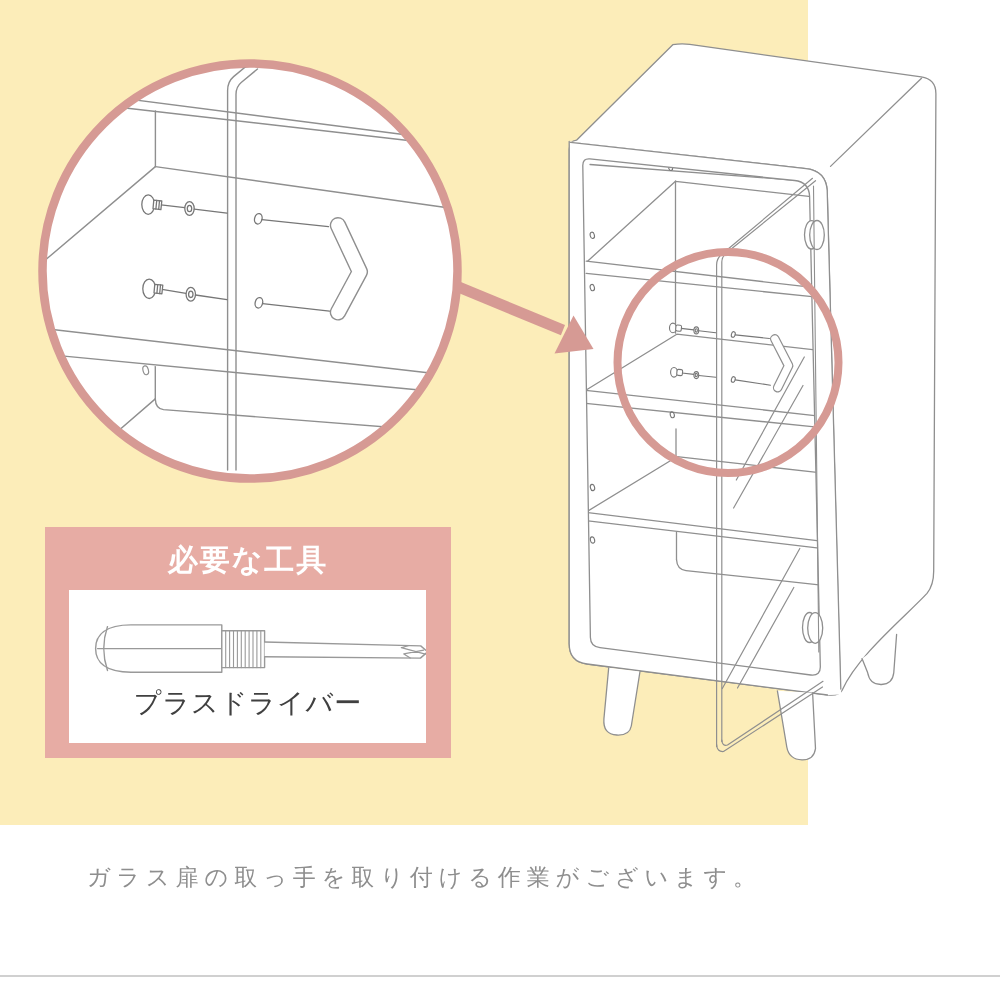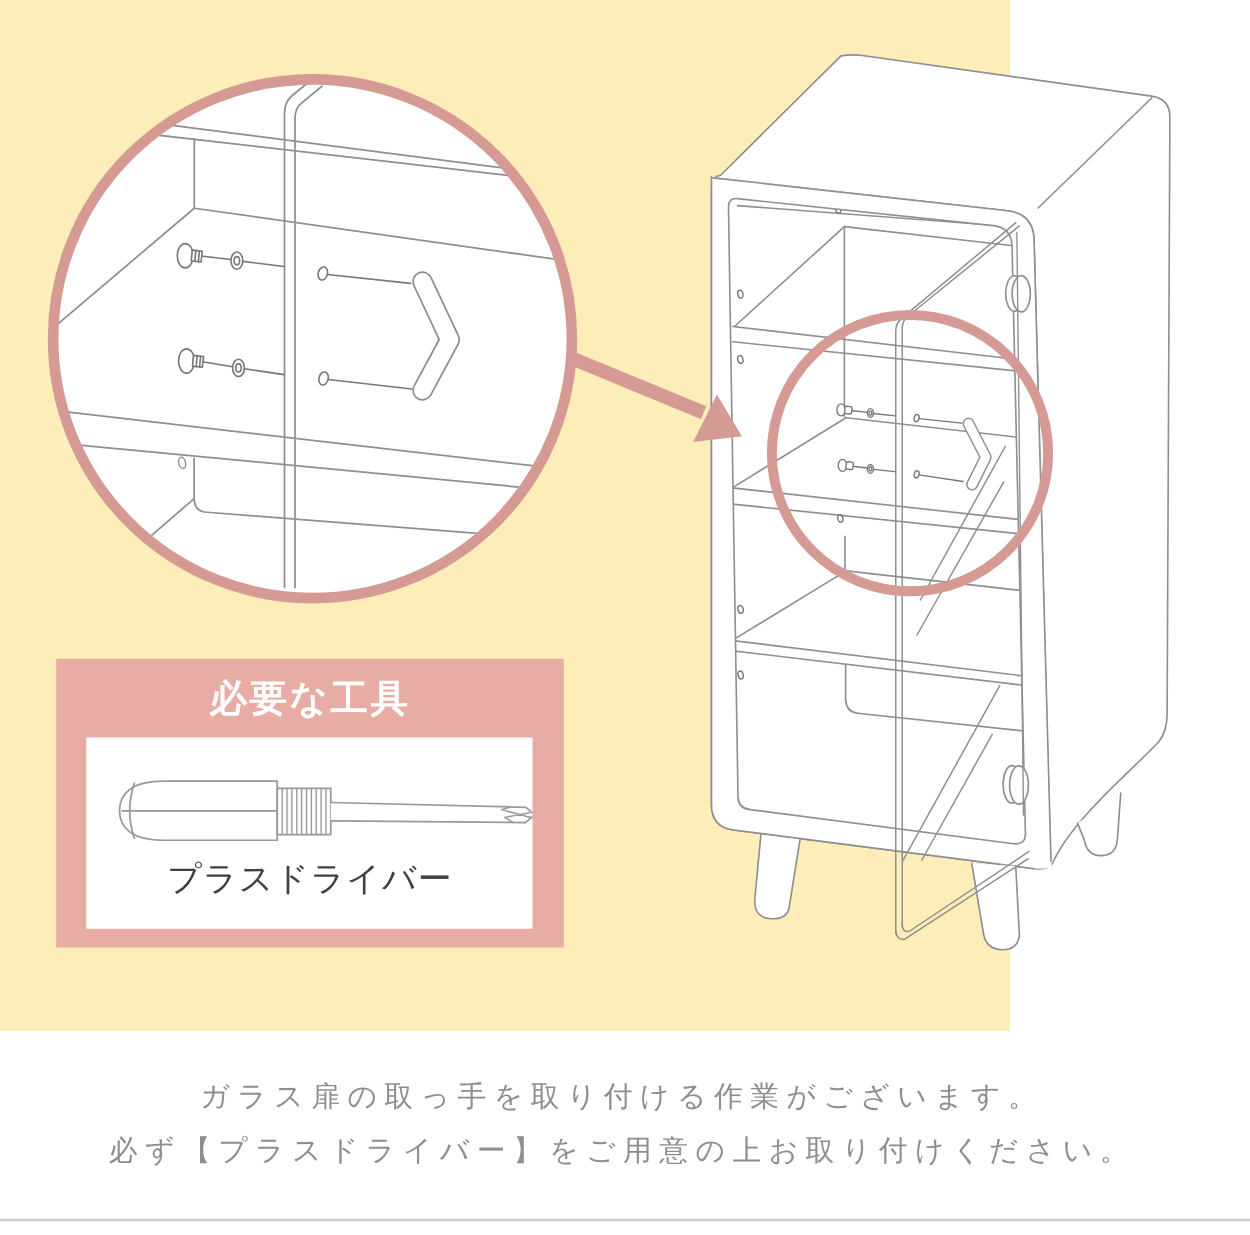--- a/index.html
+++ b/index.html
@@ -5,21 +5,21 @@
   html,body{margin:0;padding:0;}
   body{font-family:"Liberation Sans","DejaVu Sans",sans-serif;}
   .canvas{position:relative;width:1000px;height:988px;background:#ffffff;overflow:hidden;}
   .illustration-panel{position:absolute;left:0;top:0;width:808px;height:825px;background:var(--bg-yellow,#fcedb9);}
   .illu-svg{position:absolute;left:0;top:0;}
   .tools-box{position:absolute;left:45px;top:527px;width:406px;height:231px;background:var(--box-pink,#e7aca4);}
   .tools-box-title{position:absolute;left:0;top:16px;width:100%;text-align:center;color:#ffffff;font-size:30px;font-weight:bold;letter-spacing:2px;line-height:34px;}
   .tools-box-inner{position:absolute;left:24px;top:63px;width:357px;height:153px;background:#ffffff;}
   .tool-label{position:absolute;left:0;top:158px;width:100%;text-align:center;color:#404040;font-size:27px;letter-spacing:1px;}
   .bottom-area{position:absolute;left:0;top:825px;width:1000px;height:163px;background:#ffffff;}
-  .instruction-text{position:absolute;left:87px;top:31px;color:#8e8e8e;font-size:23px;letter-spacing:6px;line-height:43px;white-space:nowrap;text-align:center;}
+  .instruction-text{position:absolute;left:87px;top:31px;color:#8e8e8e;font-size:23px;letter-spacing:6px;line-height:43px;white-space:nowrap;}
   .instruction-text p{margin:0;padding:0;}
   .bottom-rule{position:absolute;left:0;top:150px;width:1000px;height:2px;background:#d0d0d0;}
 </style>
 </head>
 <body>
 
 <div class="canvas">
   <div class="illustration-panel">
 
     <svg class="illu-svg" width="1000" height="825" viewBox="0 0 1000 825">
@@ -245,17 +245,16 @@
           <path d="M 332.3,57.7 L 339.3,55.6 M 332.3,57.7 L 356.3,64.2 M 334.8,63.9 L 354.7,60.2 M 334.8,63.9 L 341.3,67.9" stroke-width="1.2"></path>
         </svg>
       </div>
       <div class="tool-label">プラスドライバー</div>
     </div>
   </div>
 
   <div class="bottom-area">
     <div class="instruction-text">
       <p>ガラス扉の取っ手を取り付ける作業がございます。</p>
-      <p>必ず【プラスドライバー】をご用意の上お取り付けください。</p>
     </div>
     <div class="bottom-rule"></div>
   </div>
 </div>
 
 </body></html>

